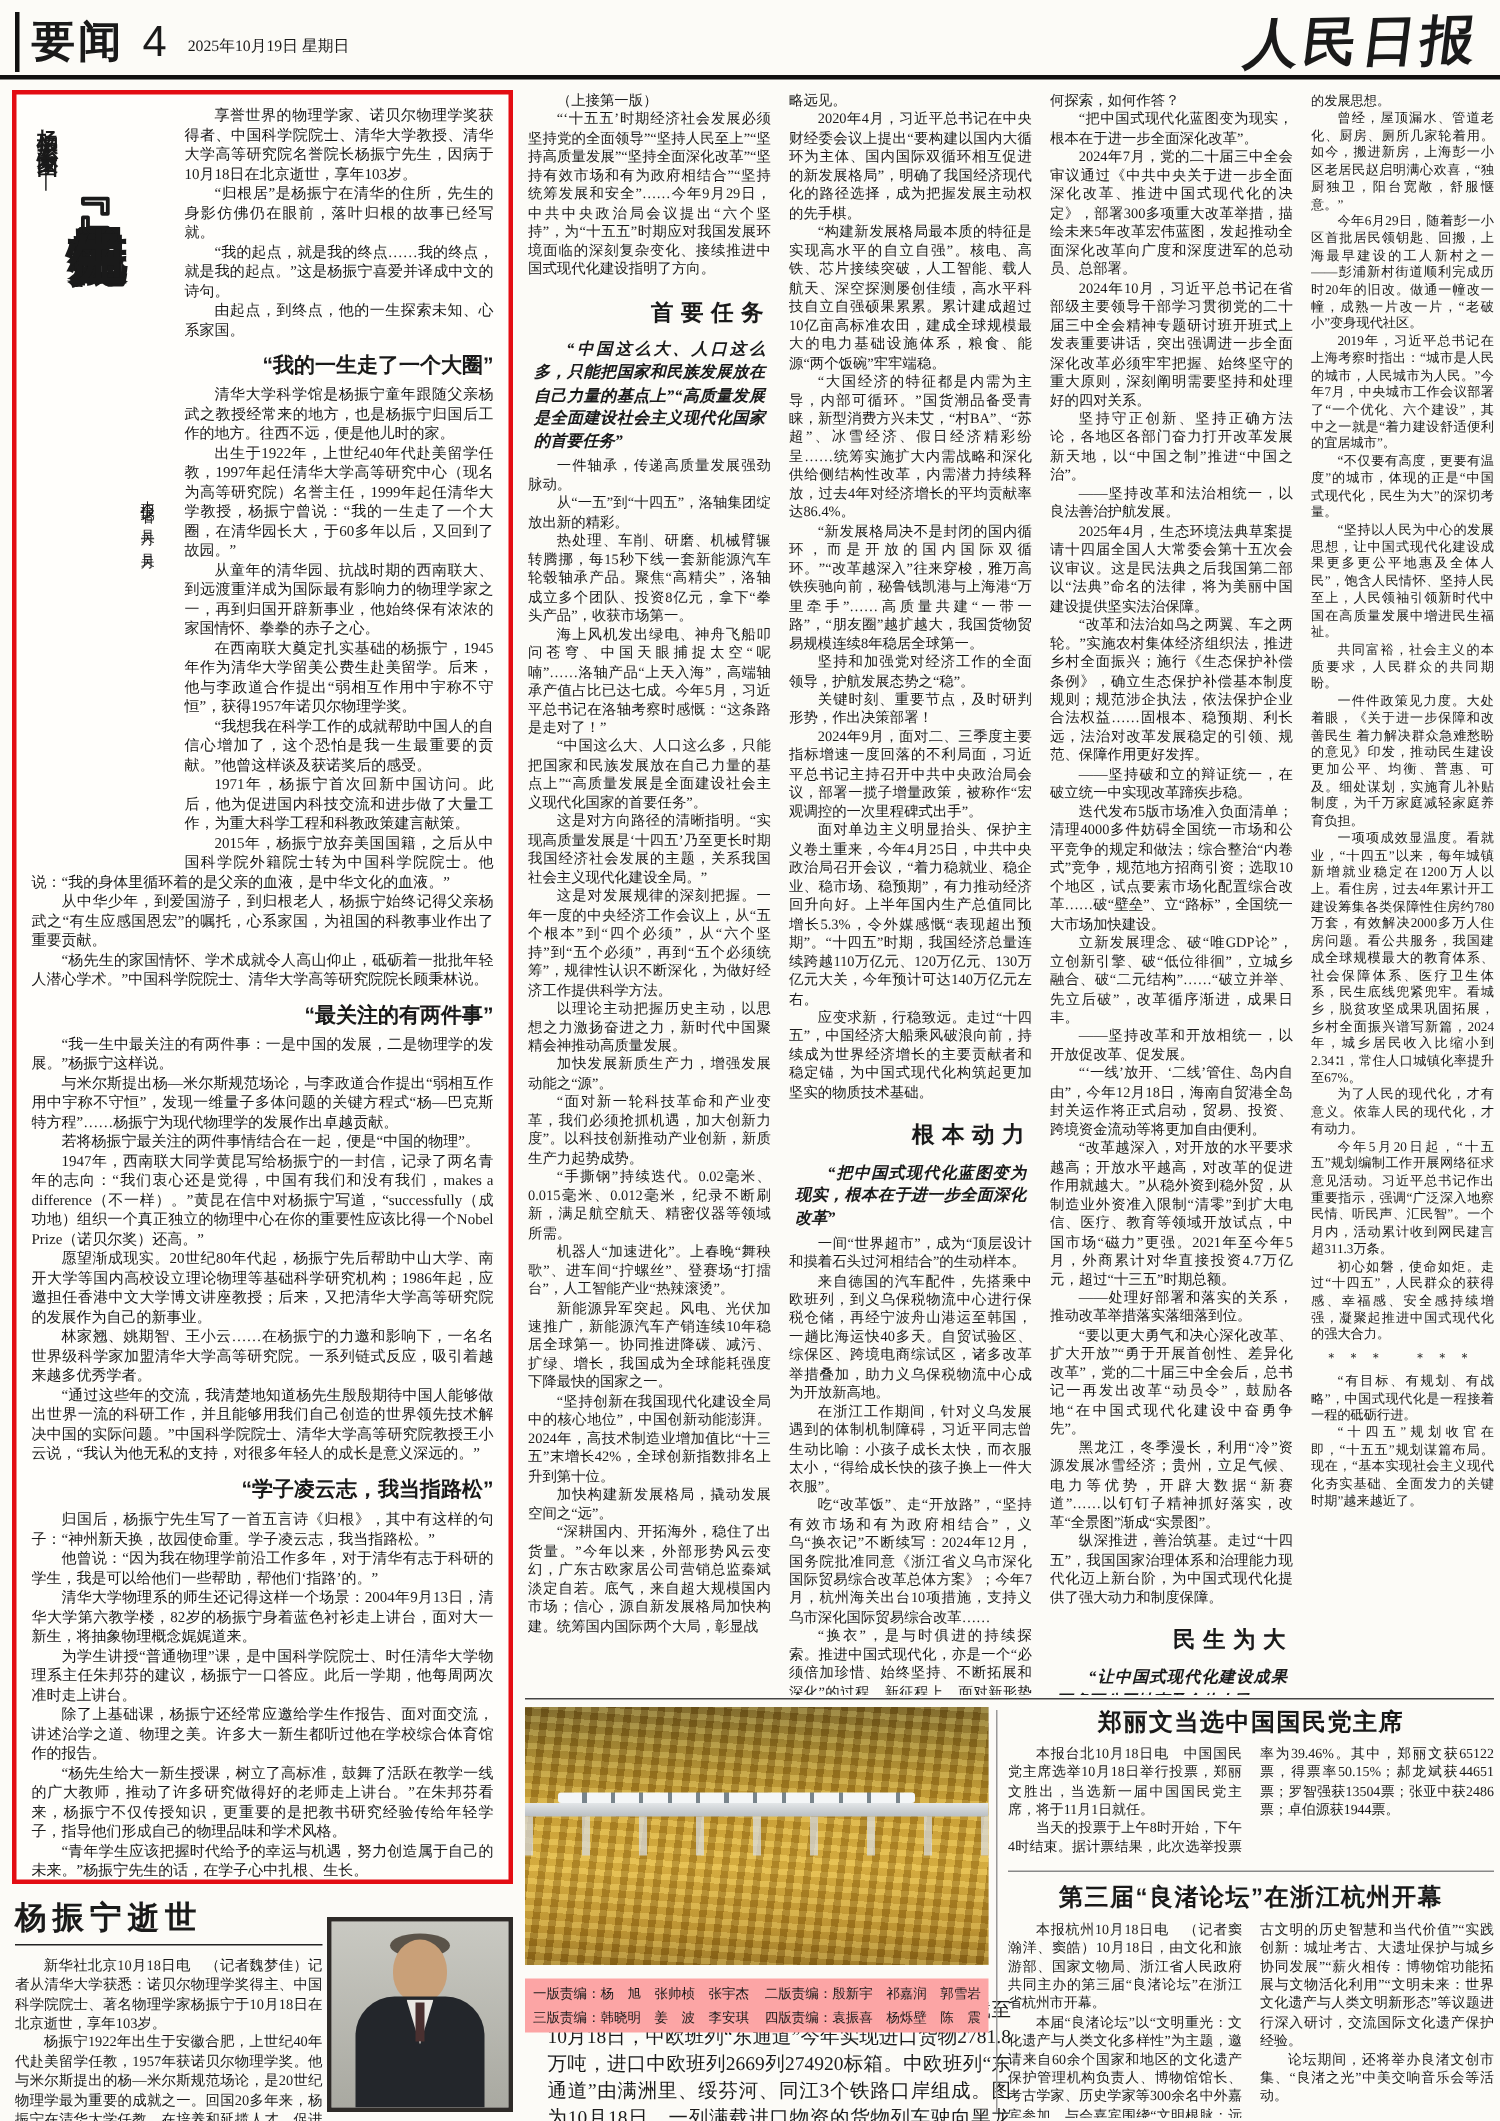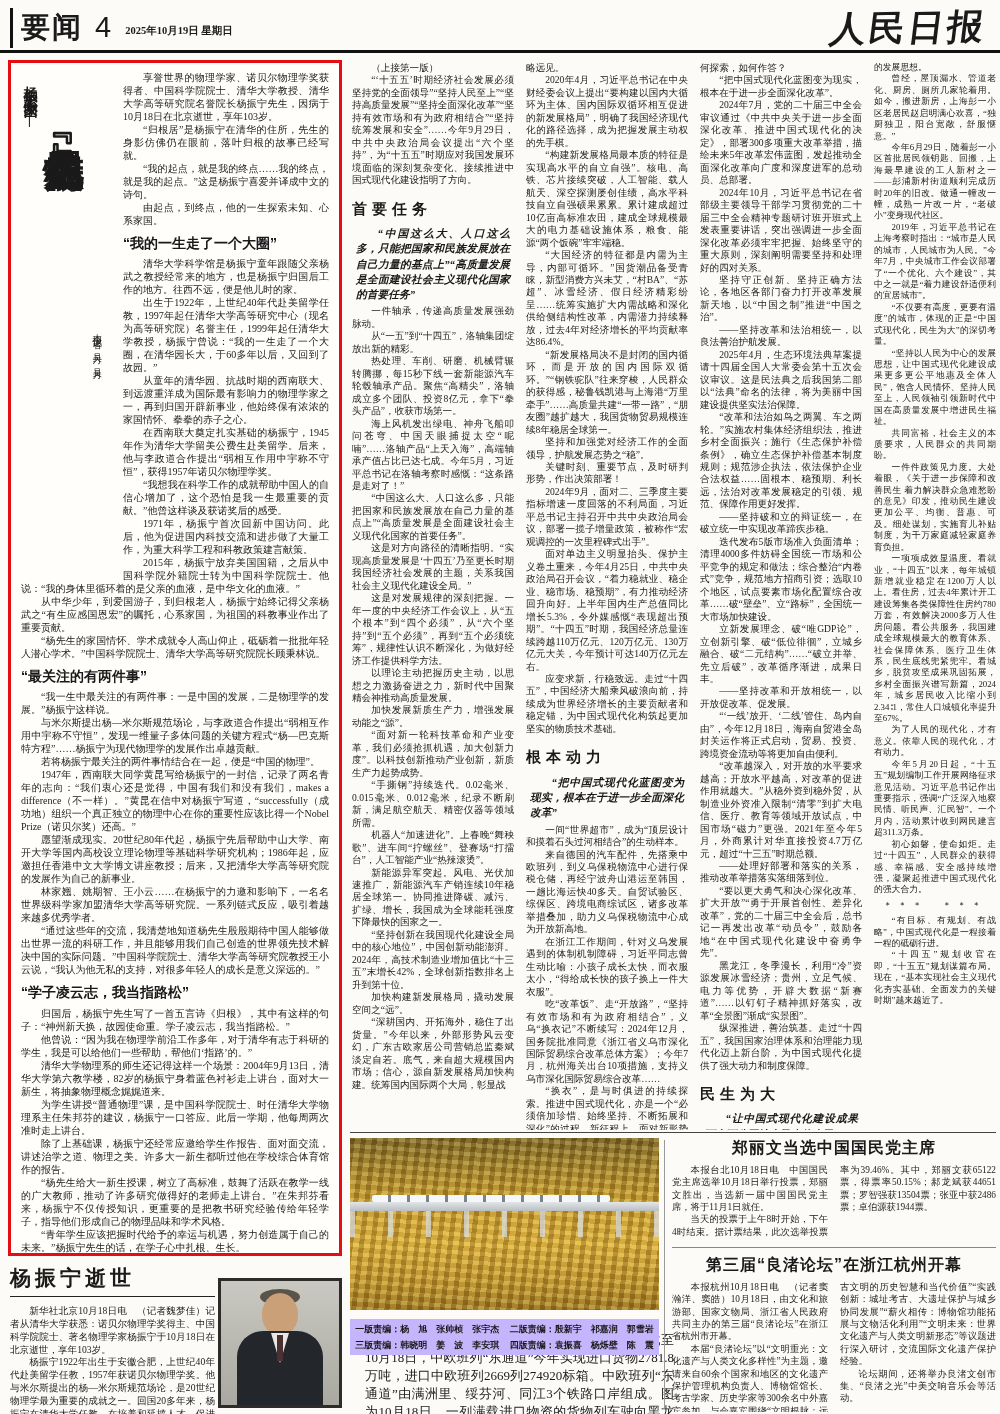--- a/index.html
+++ b/index.html
@@ -3,41 +3,41 @@
 <meta charset="utf-8">
 <style>
   html,body{margin:0;padding:0;}
   body{width:1000px;height:1414px;position:relative;background:#fcfbf7;color:#1a1a1a;
        font-family:"Liberation Serif","DejaVu Serif",serif;overflow:hidden;}
   
   .page-header{position:absolute;left:0;top:0;width:1000px;height:50px;border-bottom:3px solid #111;}
   .plate{position:absolute;left:10px;top:8px;border-left:3px solid #111;padding-left:8px;display:flex;align-items:baseline;}
   .section-title{font-family:"Liberation Sans","DejaVu Sans",sans-serif;font-weight:900;font-size:29px;letter-spacing:2px;}
   .page-no{font-family:"Liberation Sans","DejaVu Sans",sans-serif;font-size:29px;margin-left:12px;}
-  .page-date{font-size:10.5px;font-weight:700;margin-left:14px;position:relative;top:-3px;}
+  .page-date{font-size:10.5px;font-weight:400;margin-left:14px;position:relative;top:-3px;}
   .masthead{position:absolute;right:14px;top:4px;font-size:36px;font-weight:900;letter-spacing:3px;
             transform:skewX(-8deg) rotate(-1deg);font-family:"Liberation Serif",serif;}
   
   .feature{position:absolute;left:8px;top:60px;width:334px;height:1196px;border:3px solid #e30d13;
            background:#fffefb;box-sizing:border-box;padding:8px 10px;overflow:hidden;}
   .feature-head{float:left;width:94px;height:505px;position:relative;margin:0 8px 2px 0;}
   .kicker{position:absolute;left:0;top:4px;writing-mode:vertical-rl;font-size:14px;font-weight:700;
           letter-spacing:3px;height:330px;}
   .bigtitle{position:absolute;left:22px;top:48px;writing-mode:vertical-rl;font-size:40px;line-height:1.04;
             font-weight:900;font-family:"Liberation Sans","DejaVu Sans",sans-serif;height:450px;}
   .vbyline{position:absolute;left:70px;top:255px;writing-mode:vertical-rl;font-size:9.5px;letter-spacing:2px;height:230px;}
   .feature-body{font-size:10px;line-height:1.3;text-align:justify;}
   .feature-body .p-head{font-size:14px;margin:7px 0 5px;}
   
   .p-para,.p-cont,.p-note,.p-quote,.p-sep,.p-sign{margin:0;}
   .p-para{text-indent:2em;}
   .p-cont{text-indent:0;}
   .p-note{text-indent:2em;font-weight:400;}
   .p-quote{text-indent:2em;font-style:italic;font-weight:700;font-size:1.12em;line-height:1.42;margin:3px 4px;}
-  .p-head{text-align:left;font-family:"Liberation Sans","DejaVu Sans",sans-serif;font-weight:700;margin:8px 0 6px;text-indent:0;}
+  .p-head{text-align:right;font-family:"Liberation Sans","DejaVu Sans",sans-serif;font-weight:700;margin:8px 0 6px;text-indent:0;}
   .p-sep{text-align:center;letter-spacing:6px;margin:4px 0;}
   
   .ncol{position:absolute;top:62px;height:1068px;overflow:hidden;font-size:9.6px;line-height:1.3;text-align:justify;}
   .ncol .p-head{font-size:15px;letter-spacing:5px;margin:12px 0 8px;}
   .colA{left:352px;width:162px;}
   .colB{left:526px;width:162px;}
   .colC{left:700px;width:162px;}
   .colD{left:874px;width:122px;font-size:8.8px;}
   
   .bottom-rule{position:absolute;left:350px;top:1132px;width:646px;height:1px;background:#444;}
@@ -47,22 +47,22 @@
        repeating-linear-gradient(97deg, rgba(105,70,8,.30) 0 5px, rgba(255,225,120,.18) 5px 11px),
        repeating-linear-gradient(4deg, rgba(255,230,140,.25) 0 4px, rgba(140,95,20,.18) 4px 9px),
        linear-gradient(180deg,#5f5122 0%,#8a7226 14%,#c79c2d 38%,#d9ae3a 62%,#b68b28 86%,#8f6c1e 100%);}
   .photo-bridge{position:absolute;left:0;top:64px;width:100%;height:9px;background:linear-gradient(180deg,#e3e6e8,#b9bec2);}
   .photo-piers{position:absolute;left:0;top:73px;width:100%;height:26px;opacity:.75;
      background:repeating-linear-gradient(90deg,#d9dcde 0 5px,transparent 5px 38px);}
   .photo-train{position:absolute;left:22px;top:57px;width:238px;height:7px;border-radius:2px;
      background:repeating-linear-gradient(90deg,#f4f6f7 0 16px,#78848b 16px 19px);}
   .photo-caption{position:absolute;left:350px;top:1316px;width:309px;font-size:13px;line-height:1.38;text-align:justify;margin:15px;}
   .photo-credit{display:block;text-align:right;font-weight:700;margin-top:2px;}
-  .credits-box{position:absolute;left:350px;top:1319px;width:309px;height:36px;background:#c4b5fd;
-     display:flex;flex-direction:column;justify-content:center;gap:3px;font-size:9px;font-weight:bold;}
+  .credits-box{position:absolute;left:350px;top:1319px;width:309px;height:36px;background:#fca5a5;
+     display:flex;flex-direction:column;justify-content:center;gap:3px;font-size:9px;}
   .credits-box div{display:flex;justify-content:space-around;}
   
   .obit{position:absolute;left:10px;top:1262px;width:332px;height:152px;}
   .obit h2{margin:2px 0 8px;text-align:left;width:205px;font-size:21px;letter-spacing:4px;
      font-family:"Liberation Sans","DejaVu Sans",sans-serif;border-bottom:1.5px solid #222;padding-bottom:4px;}
   .obit-text{width:205px;font-size:9.6px;line-height:1.34;text-align:justify;}
   .portrait{position:absolute;right:0;top:16px;width:118px;height:124px;border:3px solid #2e2b28;
      background:linear-gradient(180deg,#c9c9c2,#a9a9a1);overflow:hidden;}
   .p-head-shape{position:absolute;left:41px;top:12px;width:36px;height:42px;border-radius:50% 50% 46% 46%;background:#c9a078;}
   .p-hair{position:absolute;left:39px;top:8px;width:40px;height:16px;border-radius:50%;background:#5a5349;}
@@ -150,21 +150,21 @@
     <p class="p-para">新能源异军突起。风电、光伏加速推广，新能源汽车产销连续10年稳居全球第一。协同推进降碳、减污、扩绿、增长，我国成为全球能耗强度下降最快的国家之一。</p>
     <p class="p-para">“坚持创新在我国现代化建设全局中的核心地位”，中国创新动能澎湃。2024年，高技术制造业增加值比“十三五”末增长42%，全球创新指数排名上升到第十位。</p>
     <p class="p-para">加快构建新发展格局，撬动发展空间之“远”。</p>
     <p class="p-para">“深耕国内、开拓海外，稳住了出货量。”今年以来，外部形势风云变幻，广东古欧家居公司营销总监秦斌淡定自若。底气，来自超大规模国内市场；信心，源自新发展格局加快构建。统筹国内国际两个大局，彰显战</p>
   </div>
 <div class="ncol colB">
     <p class="p-cont">略远见。</p>
     <p class="p-para">2020年4月，习近平总书记在中央财经委会议上提出“要构建以国内大循环为主体、国内国际双循环相互促进的新发展格局”，明确了我国经济现代化的路径选择，成为把握发展主动权的先手棋。</p>
     <p class="p-para">“构建新发展格局最本质的特征是实现高水平的自立自强”。核电、高铁、芯片接续突破，人工智能、载人航天、深空探测屡创佳绩，高水平科技自立自强硕果累累。累计建成超过10亿亩高标准农田，建成全球规模最大的电力基础设施体系，粮食、能源“两个饭碗”牢牢端稳。</p>
     <p class="p-para">“大国经济的特征都是内需为主导，内部可循环。”国货潮品备受青睐，新型消费方兴未艾，“村BA”、“苏超”、冰雪经济、假日经济精彩纷呈……统筹实施扩大内需战略和深化供给侧结构性改革，内需潜力持续释放，过去4年对经济增长的平均贡献率达86.4%。</p>
-    <p class="p-para">“新发展格局决不是封闭的国内循环，而是开放的国内国际双循环。”“钢铁驼队”往来穿梭，人民群众的获得感，秘鲁钱凯港与上海港“万里牵手”……高质量共建“一带一路”，“朋友圈”越扩越大，我国货物贸易规模连续8年稳居全球第一。</p>
+    <p class="p-para">“新发展格局决不是封闭的国内循环，而是开放的国内国际双循环。”“改革越深入”往来穿梭，雅万高铁疾驰向前，秘鲁钱凯港与上海港“万里牵手”……高质量共建“一带一路”，“朋友圈”越扩越大，我国货物贸易规模连续8年稳居全球第一。</p>
     <p class="p-para">坚持和加强党对经济工作的全面领导，护航发展态势之“稳”。</p>
     <p class="p-para">关键时刻、重要节点，及时研判形势，作出决策部署！</p>
     <p class="p-para">2024年9月，面对二、三季度主要指标增速一度回落的不利局面，习近平总书记主持召开中共中央政治局会议，部署一揽子增量政策，被称作“宏观调控的一次里程碑式出手”。</p>
     <p class="p-para">面对单边主义明显抬头、保护主义卷土重来，今年4月25日，中共中央政治局召开会议，“着力稳就业、稳企业、稳市场、稳预期”，有力推动经济回升向好。上半年国内生产总值同比增长5.3%，令外媒感慨“表现超出预期”。“十四五”时期，我国经济总量连续跨越110万亿元、120万亿元、130万亿元大关，今年预计可达140万亿元左右。</p>
     <p class="p-para">应变求新，行稳致远。走过“十四五”，中国经济大船乘风破浪向前，持续成为世界经济增长的主要贡献者和稳定锚，为中国式现代化构筑起更加坚实的物质技术基础。</p>
     <h3 class="p-head">根本动力</h3>
     <p class="p-quote">“把中国式现代化蓝图变为现实，根本在于进一步全面深化改革”</p>
     <p class="p-para">一间“世界超市”，成为“顶层设计和摸着石头过河相结合”的生动样本。</p>
     <p class="p-para">来自德国的汽车配件，先搭乘中欧班列，到义乌保税物流中心进行保税仓储，再经宁波舟山港运至韩国，一趟比海运快40多天。自贸试验区、综保区、跨境电商综试区，诸多改革举措叠加，助力义乌保税物流中心成为开放新高地。</p>
     <p class="p-para">在浙江工作期间，针对义乌发展遇到的体制机制障碍，习近平同志曾生动比喻：小孩子成长太快，而衣服太小，“得给成长快的孩子换上一件大衣服”。</p>

